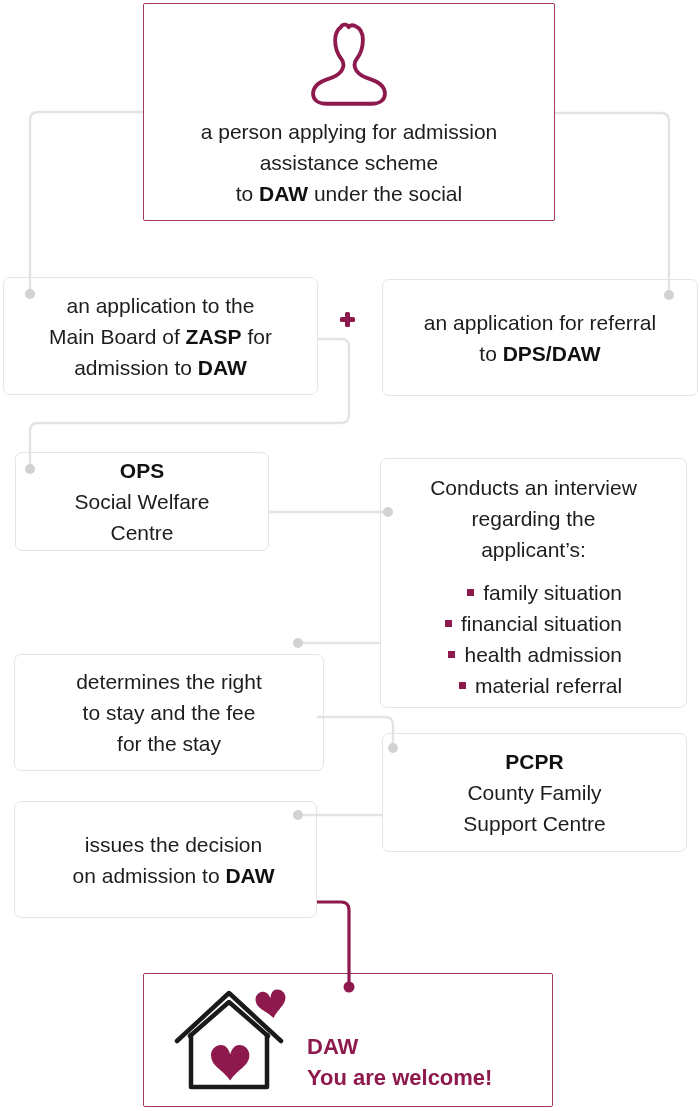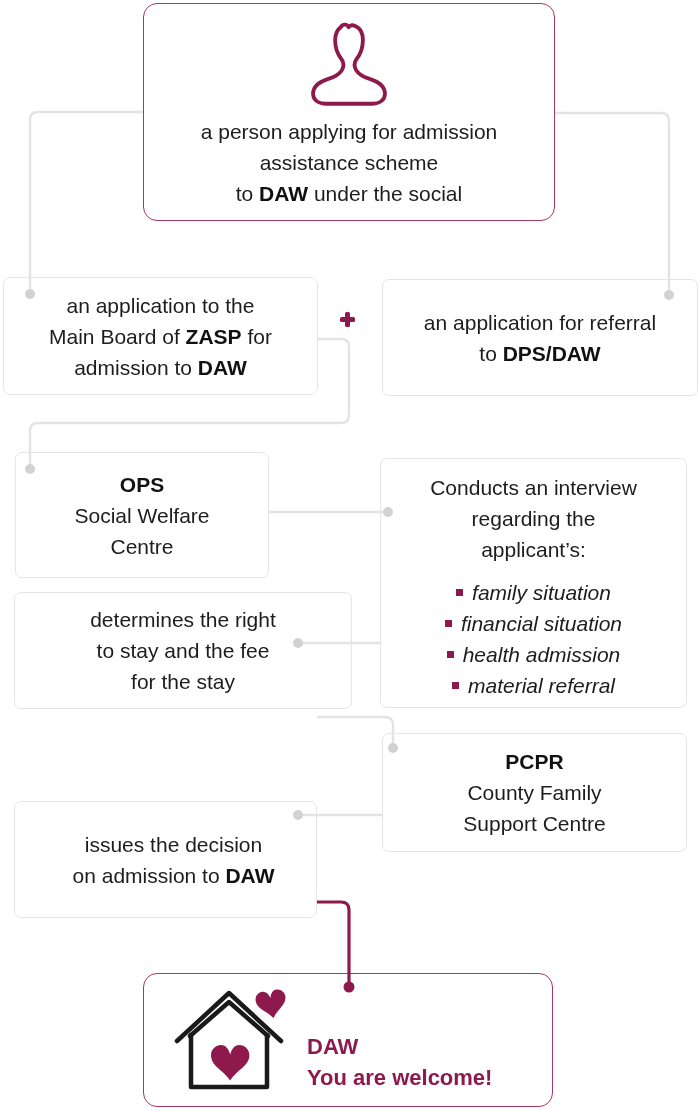--- a/index.html
+++ b/index.html
@@ -14,35 +14,35 @@
   #canvas{
     position:relative;width:700px;height:1111px;background:#ffffff;overflow:hidden;
     font-family:"Liberation Sans","DejaVu Sans",sans-serif;color:var(--text);
   }
   .box{
     position:absolute;background:#ffffff;border:1.5px solid var(--box-border);
     border-radius:7px;box-sizing:border-box;
     display:flex;flex-direction:column;align-items:center;justify-content:center;
     text-align:center;font-size:21px;line-height:31px;z-index:2;
   }
-  .box.maroon{border:1.5px solid var(--maroon-border);border-radius:14px;}
+  .box.maroon{border:1.5px solid var(--maroon-border);border-radius:2px;}
   .tline{white-space:nowrap;}
   .tline b{font-weight:700;color:#111;}
   #applicant{left:143px;top:3px;width:412px;height:218px;justify-content:flex-start;padding-top:11px;}
   #applicant .person{margin-bottom:3px;}
   #app-zasp{left:3px;top:277px;width:315px;height:118px;}
   #app-referral{left:382px;top:279px;width:316px;height:117px;}
-  #ops{left:15px;top:452px;width:254px;height:126px;}
+  #ops{left:15px;top:452px;width:254px;height:99px;}
   #interview{left:380px;top:458px;width:307px;height:250px;justify-content:flex-start;padding-top:13px;}
   #interview .bullets{margin-top:12px;}
-  #determines{left:14px;top:592px;width:338px;height:117px;}
+  #determines{left:14px;top:654px;width:310px;height:117px;}
   #pcpr{left:382px;top:733px;width:305px;height:119px;}
   #issues{left:14px;top:801px;width:303px;height:117px;padding-left:16px;}
   #daw{left:143px;top:973px;width:410px;height:134px;}
-  .bullet-line{display:flex;align-items:center;justify-content:center;line-height:31px;font-style:italic;}
+  .bullet-line{display:flex;align-items:center;justify-content:flex-end;line-height:31px;}
   .bullet-sq{width:7px;height:7px;background:var(--maroon);margin-right:9px;flex:0 0 auto;}
   .plus{position:absolute;left:340px;top:312px;width:15px;height:15px;z-index:3;}
   .plus .h{position:absolute;left:0;top:5px;width:15px;height:5px;background:var(--maroon);border-radius:1.5px;}
   .plus .v{position:absolute;left:5px;top:0;width:5px;height:15px;background:var(--maroon);border-radius:1.5px;}
   #overlay{position:absolute;left:0;top:0;z-index:5;pointer-events:none;}
   .daw-icon{position:absolute;left:20px;top:12px;}
   .daw-text{
     position:absolute;left:163px;top:57px;text-align:left;
     color:var(--maroon);font-weight:700;font-size:22px;line-height:31px;
   }

